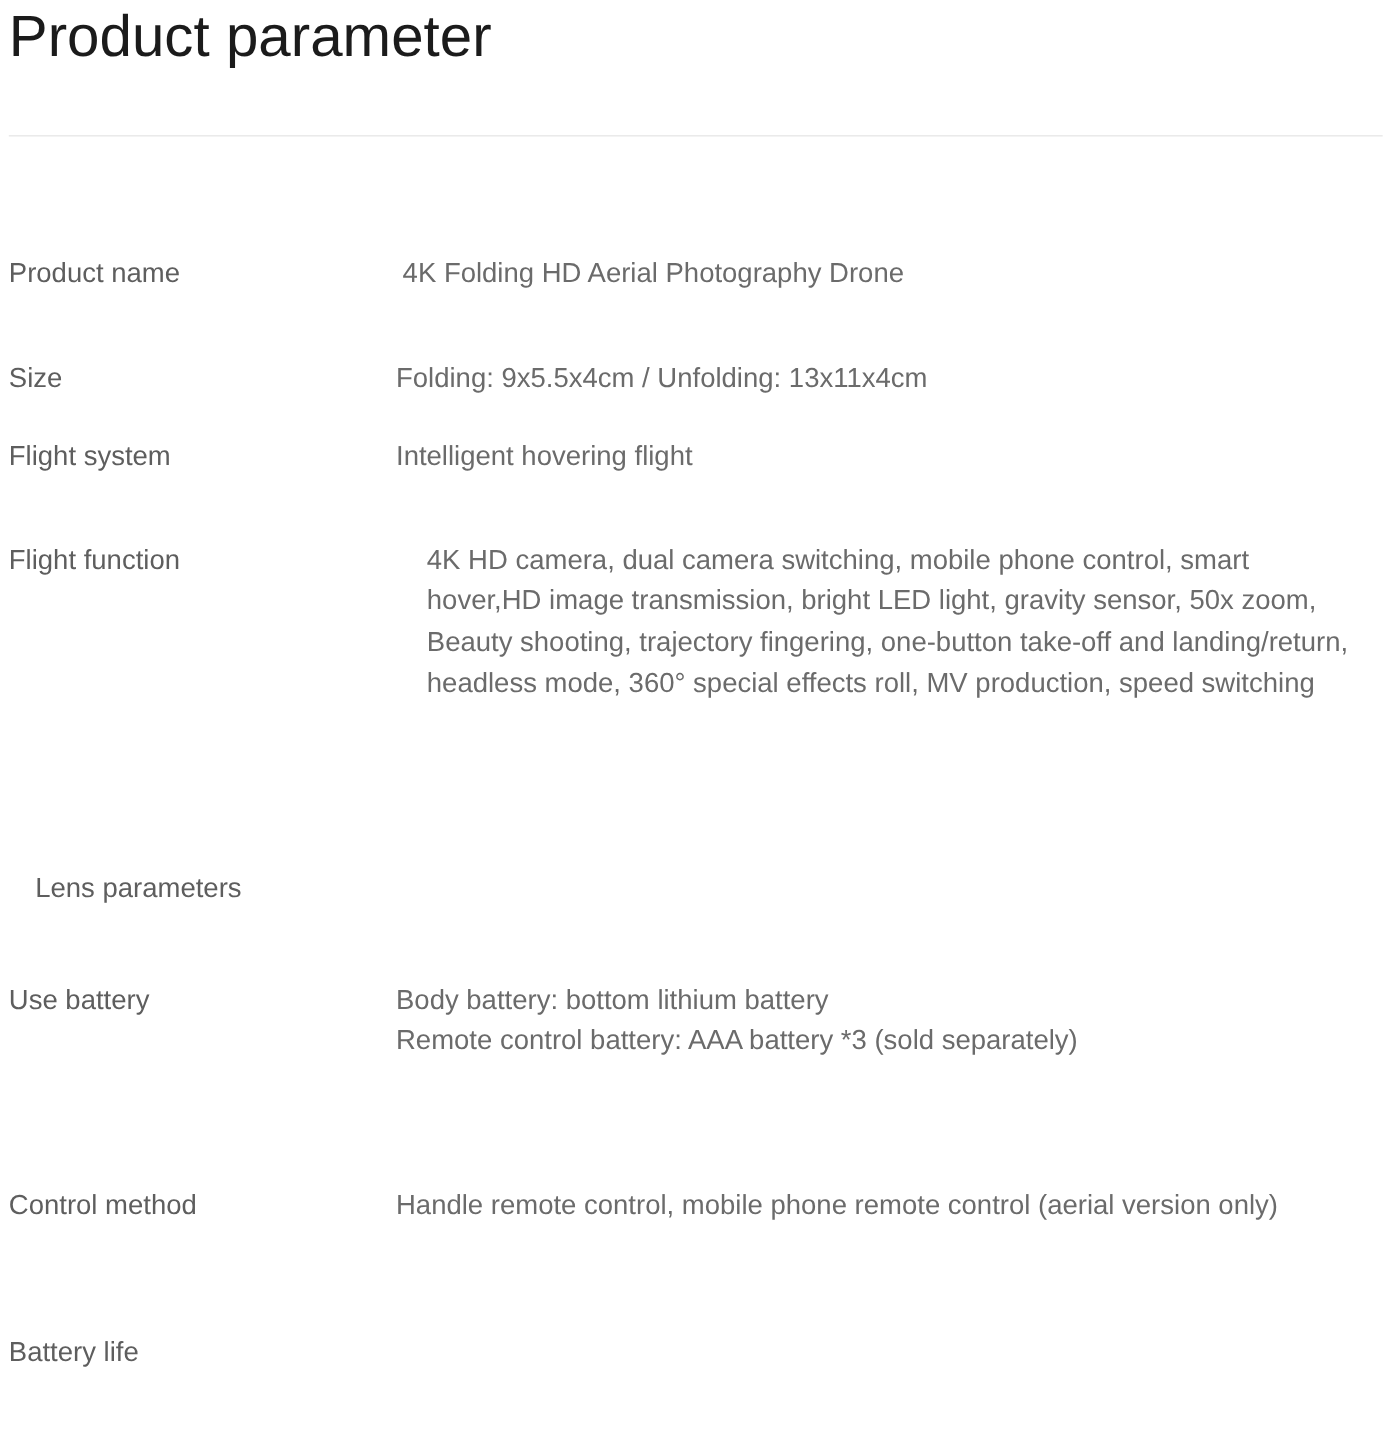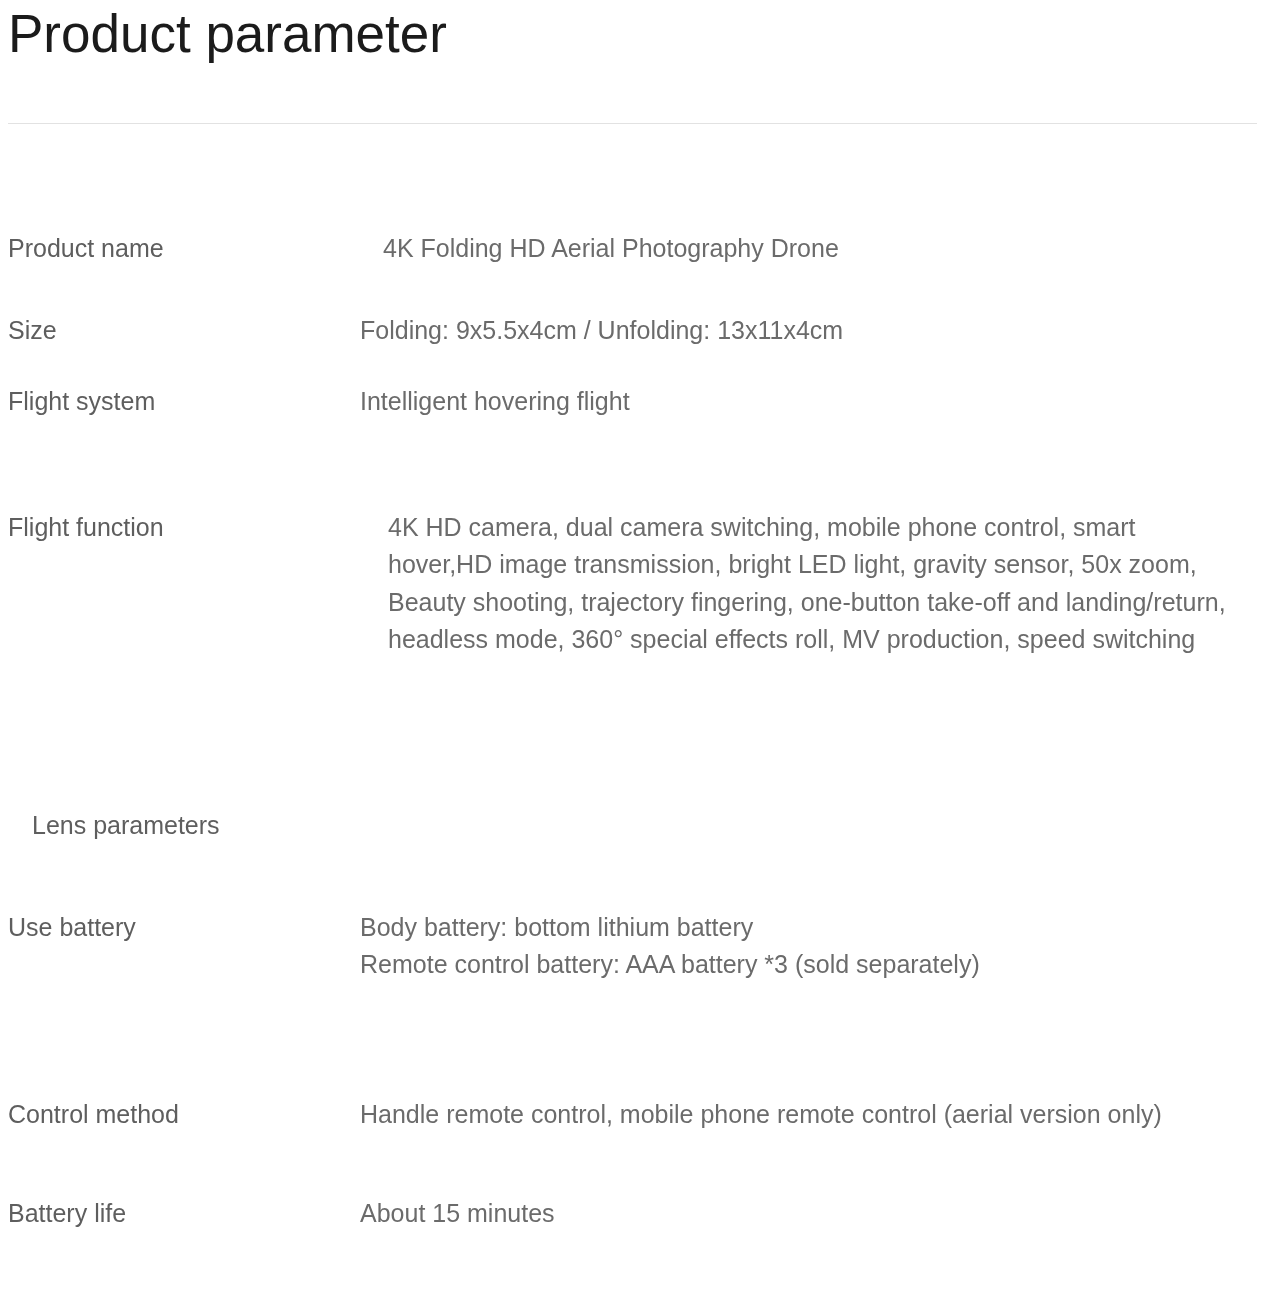--- a/index.html
+++ b/index.html
@@ -56,28 +56,28 @@
   .spec-value {
     flex: 1;
     font-size: 25px;
     color: #6b6b6b;
     line-height: 1.5;
   }
   .spec-value .line {
     display: block;
   }
   
-  .r-name   { margin-bottom: 44px; gap: 17px; }
+  .r-name   { margin-bottom: 58px; }
   .r-name .spec-value .line { padding-left: 6px; }
   .r-size   { margin-bottom: 34px; }
-  .r-sys    { margin-bottom: 88px; }
+  .r-sys    { margin-bottom: 56px; }
   .r-func   { margin-bottom: 148px; gap: 28px; }
   .r-lens   { margin-bottom: 68px; margin-left: 24px; }
   .r-batt   { margin-bottom: 112px; }
-  .r-ctrl   { margin-bottom: 62px; }
+  .r-ctrl   { margin-bottom: 96px; }
   .r-life   { margin-bottom: 48px; }
 
   .r-name .spec-label,
   .r-size .spec-label,
   .r-sys .spec-label,
   .r-lens .spec-label,
   .r-ctrl .spec-label,
   .r-life .spec-label,
   .r-dist .spec-label { padding-top: 2px; }
   .r-func .spec-label { padding-top: 2px; }
@@ -128,18 +128,15 @@
         </div>
       </div>
       <div class="spec-row r-ctrl">
         <div class="spec-label">Control method</div>
         <div class="spec-value">
           <span class="line">Handle remote control, mobile phone remote control (aerial version only)</span>
         </div>
       </div>
       <div class="spec-row r-life">
         <div class="spec-label">Battery life</div>
-        <div class="spec-value">
-          <span class="line">About 15 minutes</span>
-        </div>
       </div>
     </div>
 </div>
 
 </body></html>

